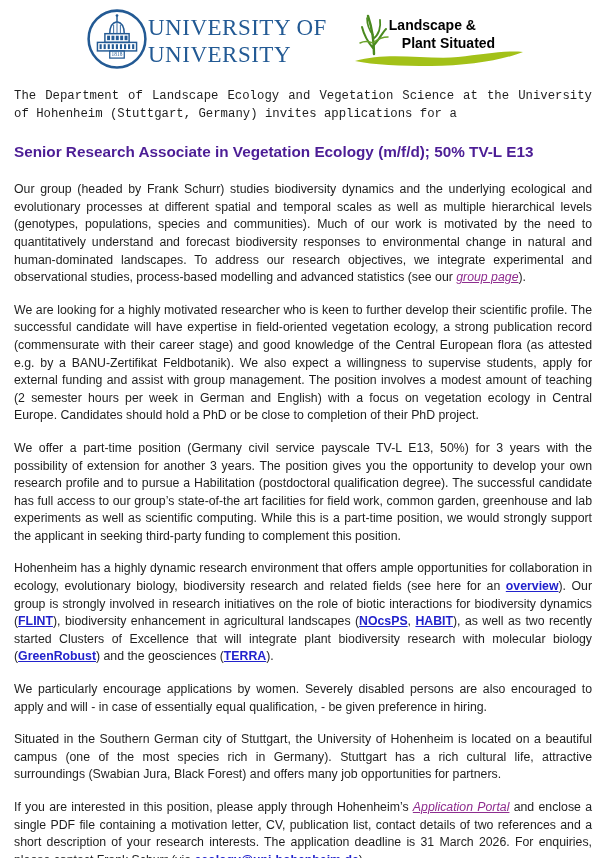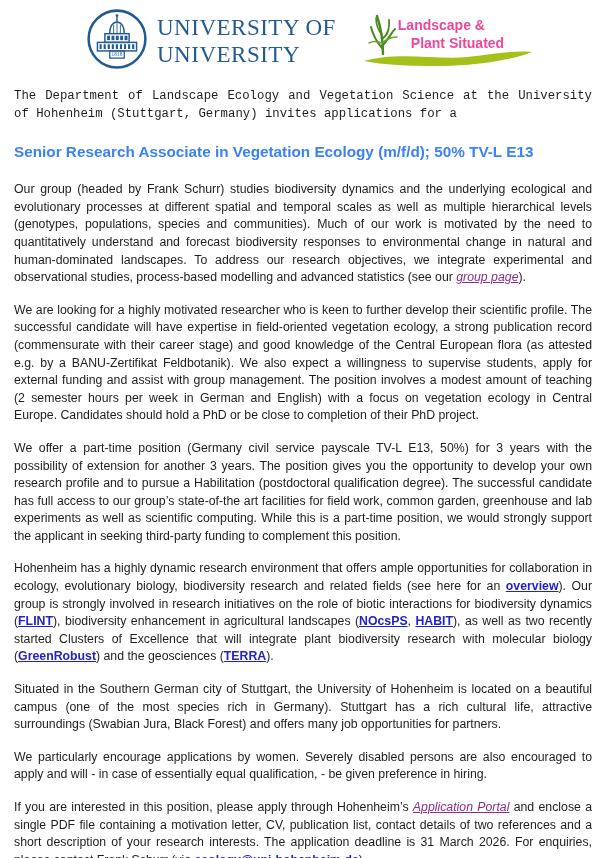--- a/index.html
+++ b/index.html
@@ -12,42 +12,42 @@
   }
   
   .header { display:flex; align-items:flex-start; padding:8px 0 0 86px; height:70px; }
   .uni-logo { display:flex; align-items:center; }
   .castle-svg { width:62px; height:62px; flex:0 0 auto; }
   .uni-text {
     font-family:"Liberation Serif", serif;
     color:#235a94;
     font-size:23px; line-height:27px;
     letter-spacing:0.5px;
-    margin-left:9px; margin-top:4px;
+    margin-top:4px;
     white-space:nowrap;
   }
   .lab-logo { position:relative; width:172px; height:64px; margin-left:26px; margin-top:0px; flex:0 0 auto; }
   .lab-art { position:absolute; left:0; top:0; width:172px; height:64px; }
   .lab-text {
     position:absolute; left:36px; top:8px;
     font-weight:bold; font-size:14px; line-height:18px;
-    color:#ec4899; white-space:nowrap;
+    color:#000000; white-space:nowrap;
   }
   .lab-text .line2 { padding-left:13px; }
   
   .doc { padding:0 14px; margin-top:10px; }
   .para {
     margin:0 0 15px 0;
     font-size:12.3px; line-height:17.6px;
     text-align:justify; color:#1e1e1e;
   }
   .para.intro { text-align:justify;font-family:Liberation Mono, monospace; }
   .para.title {
     font-weight:bold; font-size:15.3px; line-height:20px;
-    text-align:left; margin:19px 0 19px 0; color:#3b82f6;
+    text-align:left; margin:19px 0 19px 0; color:#4c1d95;
   }
   .doclink { text-decoration:underline; cursor:pointer; }
   .doclink.unvisited { color:var(--link-blue, #2222cc);font-weight:bold; }
   .doclink.visited  { color:var(--link-purple, #8e2c8e);font-style:italic; }
 </style>
 </head>
 <body>
 
 <div class="header">
 
@@ -114,16 +114,16 @@
 
 </div>
 
 <div class="doc">
     <p class="para intro"><span>The Department of Landscape Ecology and Vegetation Science at the University of Hohenheim (Stuttgart, Germany) invites applications for a</span></p>
     <p class="para title"><span>Senior Research Associate in Vegetation Ecology (m/f/d); 50% TV-L E13</span></p>
     <p class="para body"><span>Our group (headed by Frank Schurr) studies biodiversity dynamics and the underlying ecological and evolutionary processes at different spatial and temporal scales as well as multiple hierarchical levels (genotypes, populations, species and communities). Much of our work is motivated by the need to quantitatively understand and forecast biodiversity responses to environmental change in natural and human-dominated landscapes. To address our research objectives, we integrate experimental and observational studies, process-based modelling and advanced statistics (see our </span><a class="doclink visited">group page</a><span>).</span></p>
     <p class="para body"><span>We are looking for a highly motivated researcher who is keen to further develop their scientific profile. The successful candidate will have expertise in field-oriented vegetation ecology, a strong publication record (commensurate with their career stage) and good knowledge of the Central European flora (as attested e.g. by a BANU-Zertifikat Feldbotanik). We also expect a willingness to supervise students, apply for external funding and assist with group management. The position involves a modest amount of teaching (2 semester hours per week in German and English) with a focus on vegetation ecology in Central Europe. Candidates should hold a PhD or be close to completion of their PhD project.</span></p>
     <p class="para body"><span>We offer a part-time position (Germany civil service payscale TV-L E13, 50%) for 3 years with the possibility of extension for another 3 years. The position gives you the opportunity to develop your own research profile and to pursue a Habilitation (postdoctoral qualification degree). The successful candidate has full access to our group’s state-of-the art facilities for field work, common garden, greenhouse and lab experiments as well as scientific computing. While this is a part-time position, we would strongly support the applicant in seeking third-party funding to complement this position.</span></p>
     <p class="para body"><span>Hohenheim has a highly dynamic research environment that offers ample opportunities for collaboration in ecology, evolutionary biology, biodiversity research and related fields (see here for an </span><a class="doclink unvisited">overview</a><span>). Our group is strongly involved in research initiatives on the role of biotic interactions for biodiversity dynamics (</span><a class="doclink unvisited">FLINT</a><span>), biodiversity enhancement in agricultural landscapes (</span><a class="doclink unvisited">NOcsPS</a><span>, </span><a class="doclink unvisited">HABIT</a><span>), as well as two recently started Clusters of Excellence that will integrate plant biodiversity research with molecular biology (</span><a class="doclink unvisited">GreenRobust</a><span>) and the geosciences (</span><a class="doclink unvisited">TERRA</a><span>).</span></p>
+    <p class="para body"><span>We particularly encourage applications by women. Severely disabled persons are also encouraged to apply and will - in case of essentially equal qualification, - be given preference in hiring.</span></p>
     <p class="para body"><span>Situated in the Southern German city of Stuttgart, the University of Hohenheim is located on a beautiful campus (one of the most species rich in Germany). Stuttgart has a rich cultural life, attractive surroundings (Swabian Jura, Black Forest) and offers many job opportunities for partners.</span></p>
-    <p class="para body"><span>We particularly encourage applications by women. Severely disabled persons are also encouraged to apply and will - in case of essentially equal qualification, - be given preference in hiring.</span></p>
     <p class="para body"><span>If you are interested in this position, please apply through Hohenheim’s </span><a class="doclink visited">Application Portal</a><span> and enclose a single PDF file containing a motivation letter, CV, publication list, contact details of two references and a short description of your research interests. The application deadline is 31 March 2026. For enquiries, please contact Frank Schurr (via </span><a class="doclink unvisited">ecology@uni-hohenheim.de</a><span>).</span></p>
   </div>
 
 </body></html>

